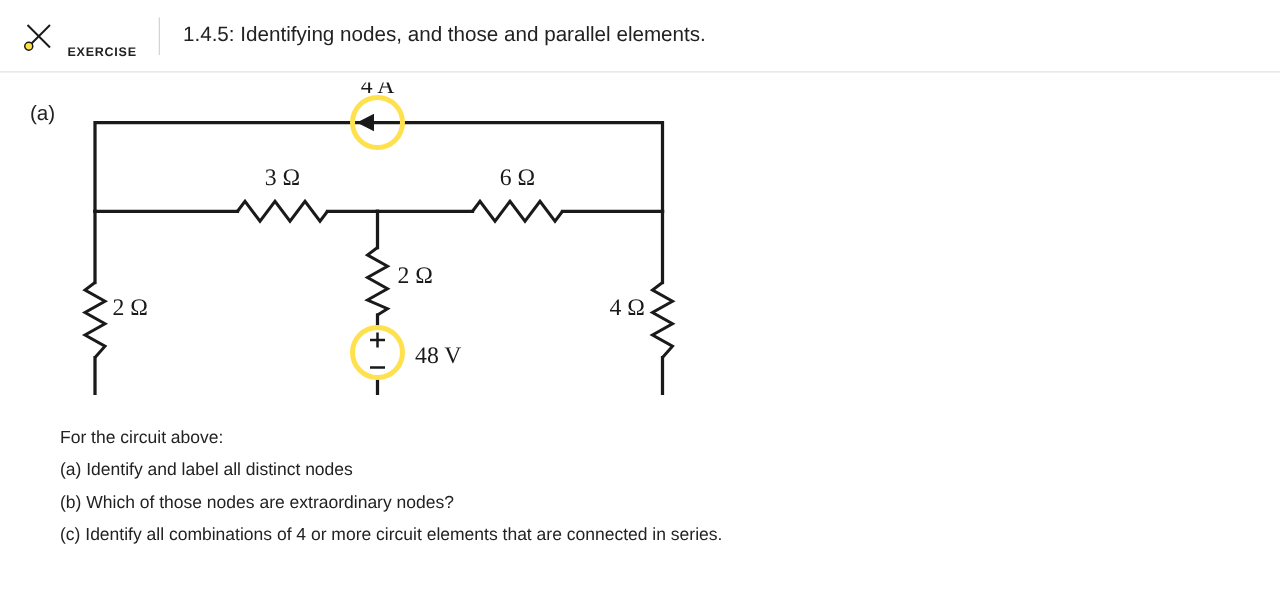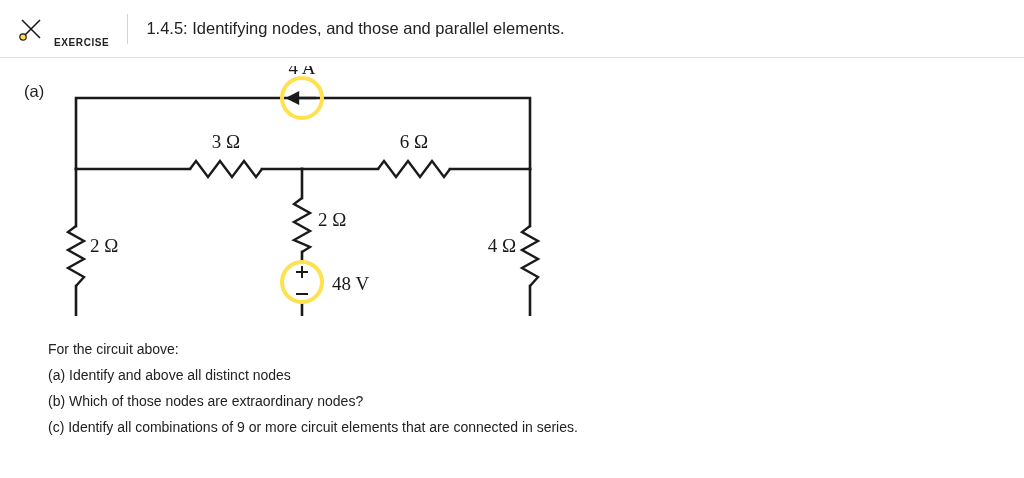--- a/index.html
+++ b/index.html
@@ -164,18 +164,18 @@
       <text x="374" y="82" text-anchor="middle" font-family="'Liberation Serif', serif" font-size="19" fill="#1a1a1a">6 Ω</text>
       <text x="278" y="160" text-anchor="start" font-family="'Liberation Serif', serif" font-size="19" fill="#1a1a1a">2 Ω</text>
       <text x="50" y="186" text-anchor="start" font-family="'Liberation Serif', serif" font-size="19" fill="#1a1a1a">2 Ω</text>
       <text x="476" y="186" text-anchor="end" font-family="'Liberation Serif', serif" font-size="19" fill="#1a1a1a">4 Ω</text>
       <text x="292" y="224" text-anchor="start" font-family="'Liberation Serif', serif" font-size="19" fill="#1a1a1a">48 V</text>
     </svg>
   </div>
 
   <div class="questions">
     <div>For the circuit above:</div>
-    <div>(a) Identify and above all distinct nodes</div>
+    <div>(a) Identify and label all distinct nodes</div>
     <div>(b) Which of those nodes are extraordinary nodes?</div>
-    <div>(c) Identify all combinations of 9 or more circuit elements that are connected in series.</div>
+    <div>(c) Identify all combinations of 4 or more circuit elements that are connected in series.</div>
   </div>
 
 </div>
 
 </body></html>

